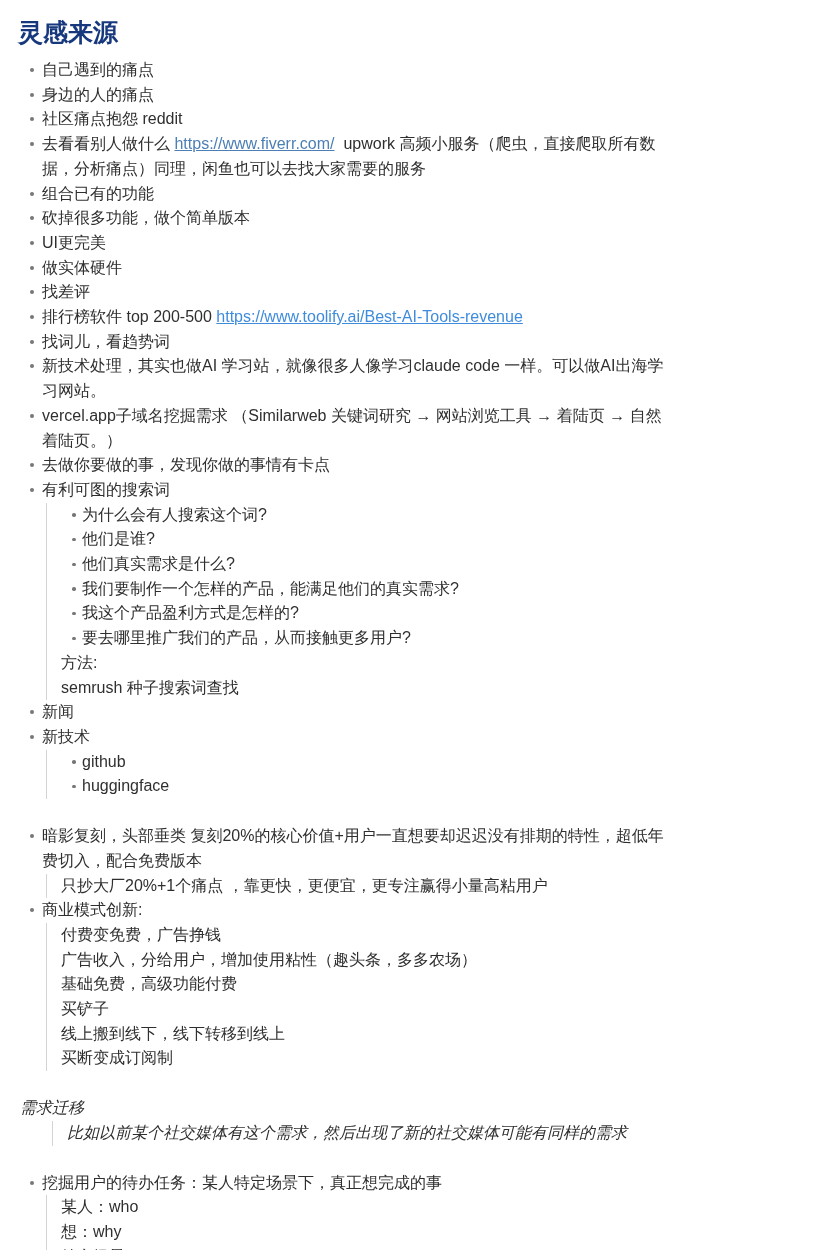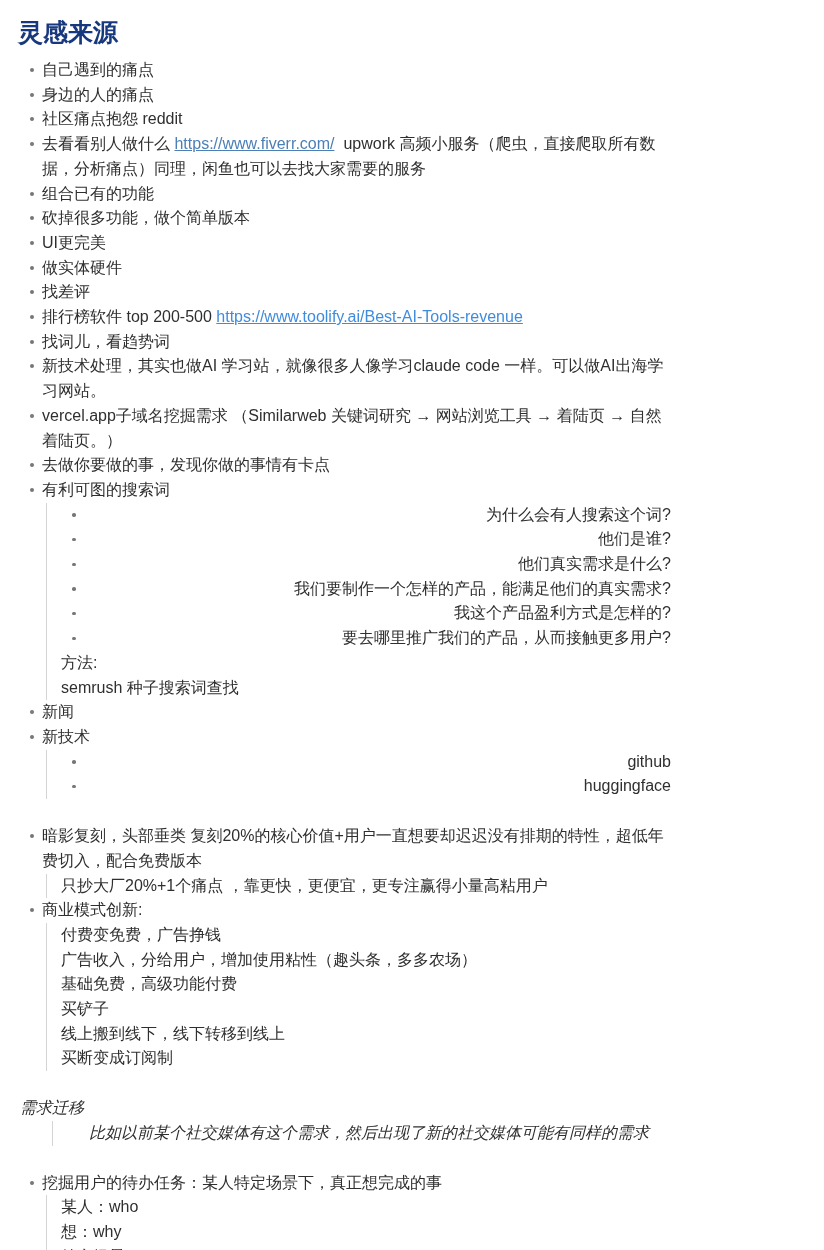--- a/index.html
+++ b/index.html
@@ -30,25 +30,25 @@
   .li1 > .dot{left:12px;}
   .dot{
     position:absolute;top:10px;width:4px;height:4px;border-radius:50%;
     background:var(--bullet-color);
   }
   .children{
     margin-left:4px;
     border-left:1.5px solid var(--guide-color);
     padding-left:14px;
   }
-  .li2{position:relative;padding-left:21px;text-align:right;}
+  .li2{position:relative;padding-left:21px;}
   .li2 > .dot{left:11px;width:3.5px;height:3.5px;top:10.5px;}
   .sub-line{}
   .para-block{margin-left:2px;font-style:italic;}
-  .para-block > .children{margin-left:32px;text-align:center;}
+  .para-block > .children{margin-left:32px;}
   .spacer{height:25px;}
   a.doc-link{text-decoration:underline;cursor:pointer;}
 </style>
 </head>
 <body>
 
 <div class="page">
   <h1 class="doc-title">灵感来源</h1>
   <div class="doc"><div class="li1"><span class="dot"></span><div class="li-content"><span>自己遇到的痛点</span></div></div><div class="li1"><span class="dot"></span><div class="li-content"><span>身边的人的痛点</span></div></div><div class="li1"><span class="dot"></span><div class="li-content"><span>社区痛点抱怨 reddit</span></div></div><div class="li1"><span class="dot"></span><div class="li-content"><span>去看看别人做什么 </span><a class="doc-link" href="#" style="color: rgb(76, 127, 181);">https://www.fiverr.com/</a><span>  upwork 高频小服务（爬虫，直接爬取所有数据，分析痛点）同理，闲鱼也可以去找大家需要的服务</span></div></div><div class="li1"><span class="dot"></span><div class="li-content"><span>组合已有的功能</span></div></div><div class="li1"><span class="dot"></span><div class="li-content"><span>砍掉很多功能，做个简单版本</span></div></div><div class="li1"><span class="dot"></span><div class="li-content"><span>UI更完美</span></div></div><div class="li1"><span class="dot"></span><div class="li-content"><span>做实体硬件</span></div></div><div class="li1"><span class="dot"></span><div class="li-content"><span>找差评</span></div></div><div class="li1"><span class="dot"></span><div class="li-content"><span>排行榜软件 top 200-500 </span><a class="doc-link" href="#" style="color: rgb(63, 140, 221);">https://www.toolify.ai/Best-AI-Tools-revenue</a></div></div><div class="li1"><span class="dot"></span><div class="li-content"><span>找词儿，看趋势词</span></div></div><div class="li1"><span class="dot"></span><div class="li-content"><span>新技术处理，其实也做AI 学习站，就像很多人像学习claude code 一样。可以做AI出海学习网站。</span></div></div><div class="li1"><span class="dot"></span><div class="li-content"><span>vercel.app子域名挖掘需求 （Similarweb 关键词研究 → 网站浏览工具 → 着陆页 → 自然着陆页。）</span></div></div><div class="li1"><span class="dot"></span><div class="li-content"><span>去做你要做的事，发现你做的事情有卡点</span></div></div><div class="li1"><span class="dot"></span><div class="li-content"><span>有利可图的搜索词</span></div><div class="children"><div class="li2"><span class="dot"></span><span>为什么会有人搜索这个词?</span></div><div class="li2"><span class="dot"></span><span>他们是谁?</span></div><div class="li2"><span class="dot"></span><span>他们真实需求是什么?</span></div><div class="li2"><span class="dot"></span><span>我们要制作一个怎样的产品，能满足他们的真实需求?</span></div><div class="li2"><span class="dot"></span><span>我这个产品盈利方式是怎样的?</span></div><div class="li2"><span class="dot"></span><span>要去哪里推广我们的产品，从而接触更多用户?</span></div><div class="sub-line"><span>方法:</span></div><div class="sub-line"><span>semrush 种子搜索词查找</span></div></div></div><div class="li1"><span class="dot"></span><div class="li-content"><span>新闻</span></div></div><div class="li1"><span class="dot"></span><div class="li-content"><span>新技术</span></div><div class="children"><div class="li2"><span class="dot"></span><span>github</span></div><div class="li2"><span class="dot"></span><span>huggingface</span></div></div></div><div class="spacer"></div><div class="li1"><span class="dot"></span><div class="li-content"><span>暗影复刻，头部垂类 复刻20%的核心价值+用户一直想要却迟迟没有排期的特性，超低年费切入，配合免费版本</span></div><div class="children"><div class="sub-line"><span>只抄大厂20%+1个痛点 ，靠更快，更便宜，更专注赢得小量高粘用户</span></div></div></div><div class="li1"><span class="dot"></span><div class="li-content"><span>商业模式创新:</span></div><div class="children"><div class="sub-line"><span>付费变免费，广告挣钱</span></div><div class="sub-line"><span>广告收入，分给用户，增加使用粘性（趣头条，多多农场）</span></div><div class="sub-line"><span>基础免费，高级功能付费</span></div><div class="sub-line"><span>买铲子</span></div><div class="sub-line"><span>线上搬到线下，线下转移到线上</span></div><div class="sub-line"><span>买断变成订阅制</span></div></div></div><div class="spacer"></div><div class="para-block"><div>需求迁移</div><div class="children"><div class="sub-line"><span>比如以前某个社交媒体有这个需求，然后出现了新的社交媒体可能有同样的需求</span></div></div></div><div class="spacer"></div><div class="li1"><span class="dot"></span><div class="li-content"><span>挖掘用户的待办任务：某人特定场景下，真正想完成的事</span></div><div class="children"><div class="sub-line"><span>某人：who</span></div><div class="sub-line"><span>想：why</span></div><div class="sub-line"><span>特定场景：when 、where</span></div><div class="sub-line"><span>事：what to be done</span></div></div></div></div>
 </div>

